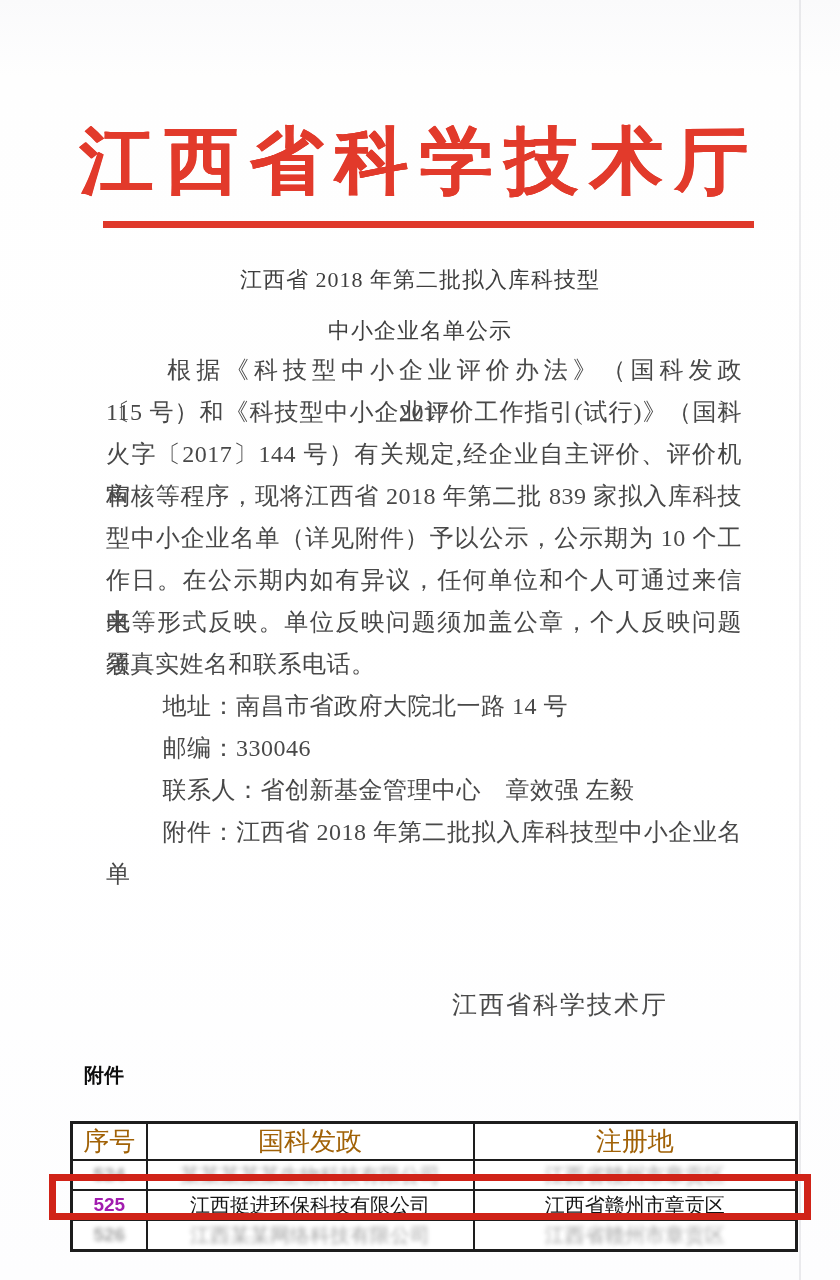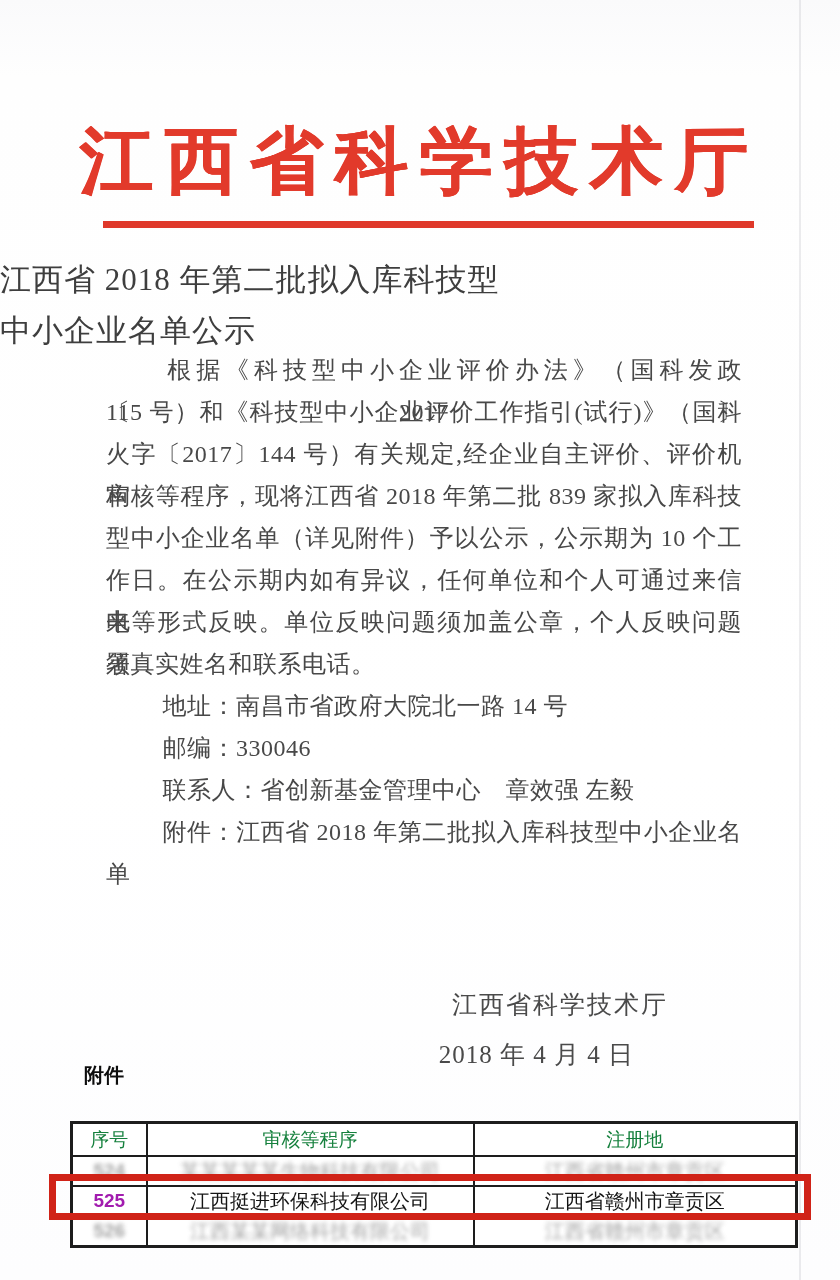--- a/index.html
+++ b/index.html
@@ -11,22 +11,22 @@
   
   .agency{
     position:absolute;top:112px;left:0;right:0;text-align:center;
     font-size:73px;line-height:100px;font-weight:900;color:#e23a2b;
     letter-spacing:12px;white-space:nowrap;
     text-shadow:0.6px 0 #e23a2b,-0.6px 0 #e23a2b;
   }
   .rule{position:absolute;top:221px;left:103px;width:651px;height:7px;background:#df382a;}
   
   .doc-title{
-    position:absolute;top:254px;left:0;right:0;
-    font-size:31px;line-height:51px;color:#3e3e3e;letter-spacing:1px;
+    position:absolute;top:254px;left:0;right:0;text-align:center;
+    font-size:22px;line-height:51px;color:#3e3e3e;letter-spacing:1px;
   }
   
   .body{
     position:absolute;top:349px;left:106px;width:636px;
     font-size:24px;line-height:42px;color:#484848;letter-spacing:0.5px;
   }
   .bl{height:42px;white-space:nowrap;}
   .bl.just{white-space:normal;text-align:justify;text-align-last:justify;}
   .bl.indent{text-indent:2.55em;}
   .bl.indent2{text-indent:2.35em;}
@@ -48,21 +48,21 @@
   }
   table.annex-table{
     position:absolute;top:1121px;left:70px;width:725px;
     border-collapse:collapse;table-layout:fixed;background:#fff;
     border:3px solid #1d1d1d;
   }
   .annex-table th,.annex-table td{
     border:2px solid #1d1d1d;text-align:center;vertical-align:middle;
     padding:0;overflow:hidden;
   }
-  .annex-table th{height:31px;font-size:19px;font-weight:normal;color:#15803d;}
+  .annex-table th{height:31px;font-size:26px;font-weight:normal;color:#a16207;}
   .annex-table td{height:28px;font-size:20px;color:#1a1a1a;}
   .col-no{width:75px;}
   .col-name{width:327px;}
   .col-reg{width:323px;}
   td.num{font-family:"Liberation Sans","DejaVu Sans",sans-serif;font-size:19px;font-weight:bold;color:#222;}
   tr.redacted td{color:#8e8e8e;filter:blur(2.2px);opacity:0.8;}
   tr.focus td{color:#141414;}
   tr.focus td.num{color:#a21caf;}
   
   .hl-box{
@@ -96,34 +96,33 @@
     <div class="bl just">电等形式反映。单位反映问题须加盖公章，个人反映问题须</div>
     <div class="bl">署真实姓名和联系电话。</div>
     <div class="bl indent2">地址：南昌市省政府大院北一路 14 号</div>
     <div class="bl indent2">邮编：330046</div>
     <div class="bl indent2">联系人：省创新基金管理中心　章效强 左毅</div>
     <div class="bl indent2 just">附件：江西省 2018 年第二批拟入库科技型中小企业名</div>
     <div class="bl">单</div>
   </div>
 
   <div class="sig">江西省科学技术厅</div>
-  <div class="sig-date">2018 年 4 月 4 日</div>
 
   <div class="annex-label">附件</div>
 
   <table class="annex-table">
     <colgroup>
         <col class="col-no">
         <col class="col-name">
         <col class="col-reg">
       </colgroup>
     <thead>
       <tr>
         <th>序号</th>
-        <th>审核等程序</th>
+        <th>国科发政</th>
         <th>注册地</th>
       </tr>
     </thead>
     <tbody>
       <tr class="redacted">
         <td class="num">524</td>
         <td>某某某某某生物科技有限公司</td>
         <td>江西省赣州市章贡区</td>
       </tr>
       <tr class="focus">

